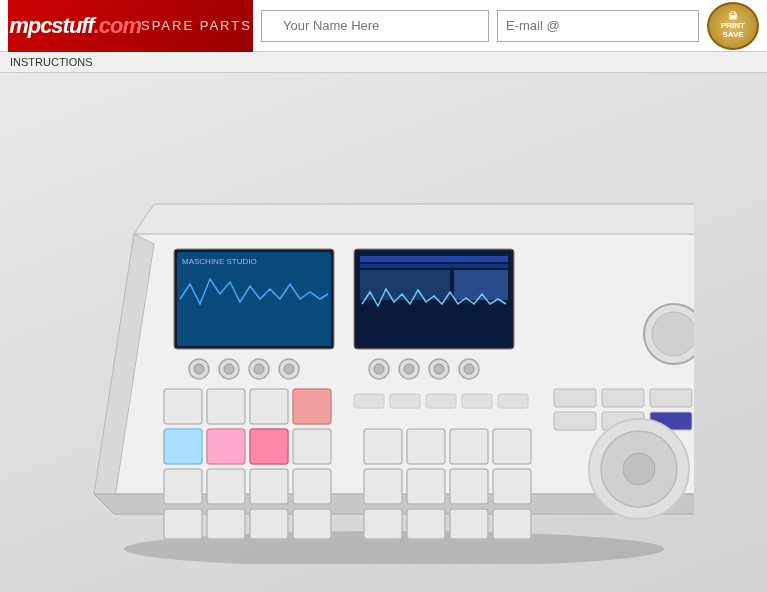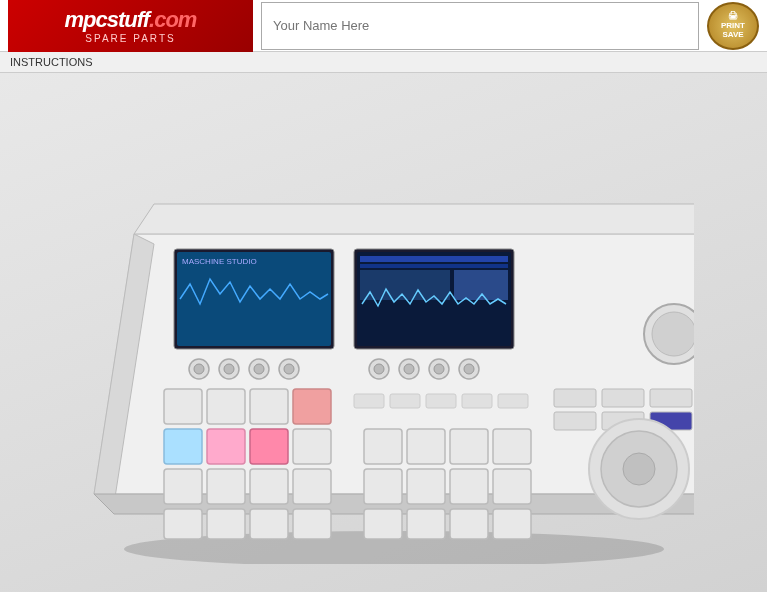--- a/index.html
+++ b/index.html
@@ -13,44 +13,44 @@
       height: 52px;
       border-bottom: 1px solid #ccc;
       padding: 0 8px;
       gap: 8px;
     }
     #logo-area {
       width: 245px;
       height: 52px;
       background: linear-gradient(135deg, #cc0000 0%, #990000 100%);
       display: flex;
-      flex-direction: column;
+      flex-direction: row;
       align-items: center;
       justify-content: center;
       flex-shrink: 0;
     }
     #logo-text {
       color: white;
       font-size: 22px;
       font-weight: 900;
       font-style: italic;
       letter-spacing: -1px;
     }
     #logo-text span { color: #ff6666; }
     #logo-sub {
       color: #ffcccc;
-      font-size: 10px;
+      font-size: 13px;
       letter-spacing: 2px;
       text-transform: uppercase;
     }
     #name-input {
       flex: 1;
-      height: 48px;
+      height: 32px;
       border: 1px solid #aaa;
-      padding: 0 11px;
+      padding: 0 21px;
       font-size: 13px;
       color: #333;
     }
     #email-input {
       flex: 1;
       height: 32px;
       border: 1px solid #aaa;
       padding: 0 8px;
       font-size: 13px;
       color: #333;
@@ -99,20 +99,21 @@
   </style>
 </head>
 <body>
 
 <div id="header">
   <div id="logo-area">
     <div id="logo-text">mpcstuff<span>.com</span></div>
     <div id="logo-sub">SPARE PARTS</div>
   </div>
   <input id="name-input" type="text" placeholder="Your Name Here" style="">
+  <input id="email-input" type="text" placeholder="E-mail @" style="">
   <div id="print-save-btn">
     <span>🖨</span>
     <span>PRINT<br>SAVE</span>
   </div>
 </div>
 
 <div id="instructions-bar">
   <span>INSTRUCTIONS</span>
 </div>
 

